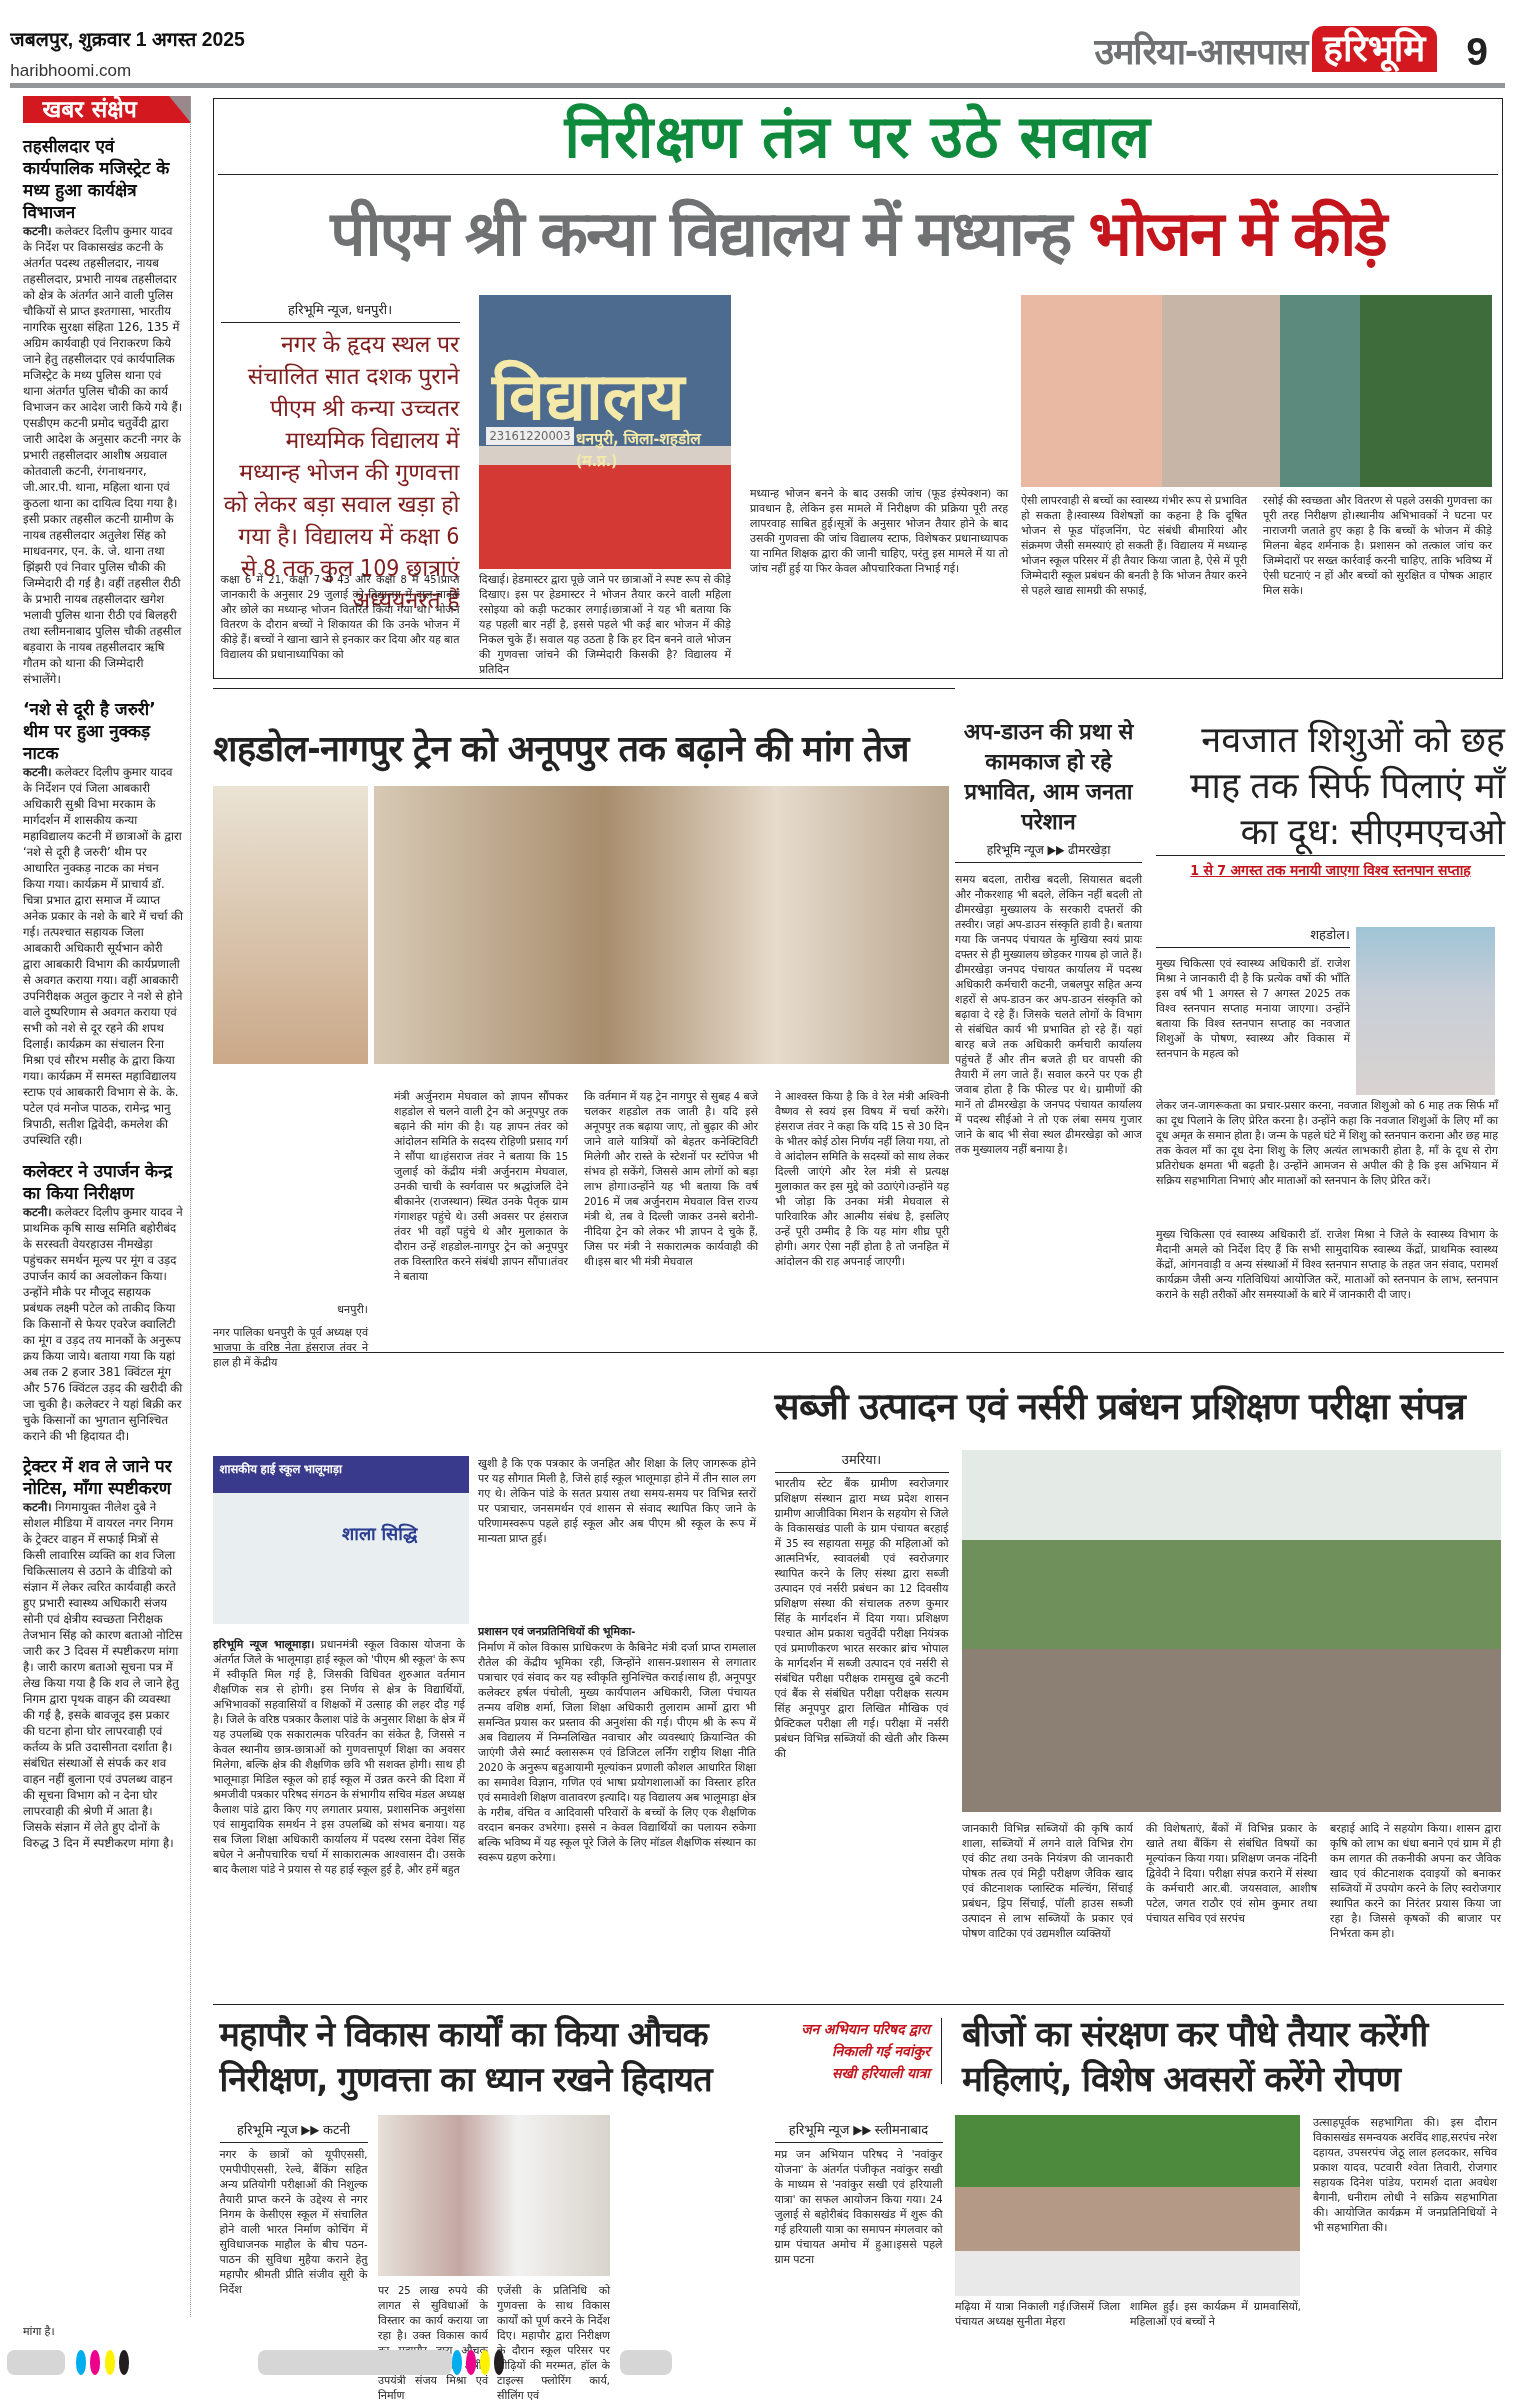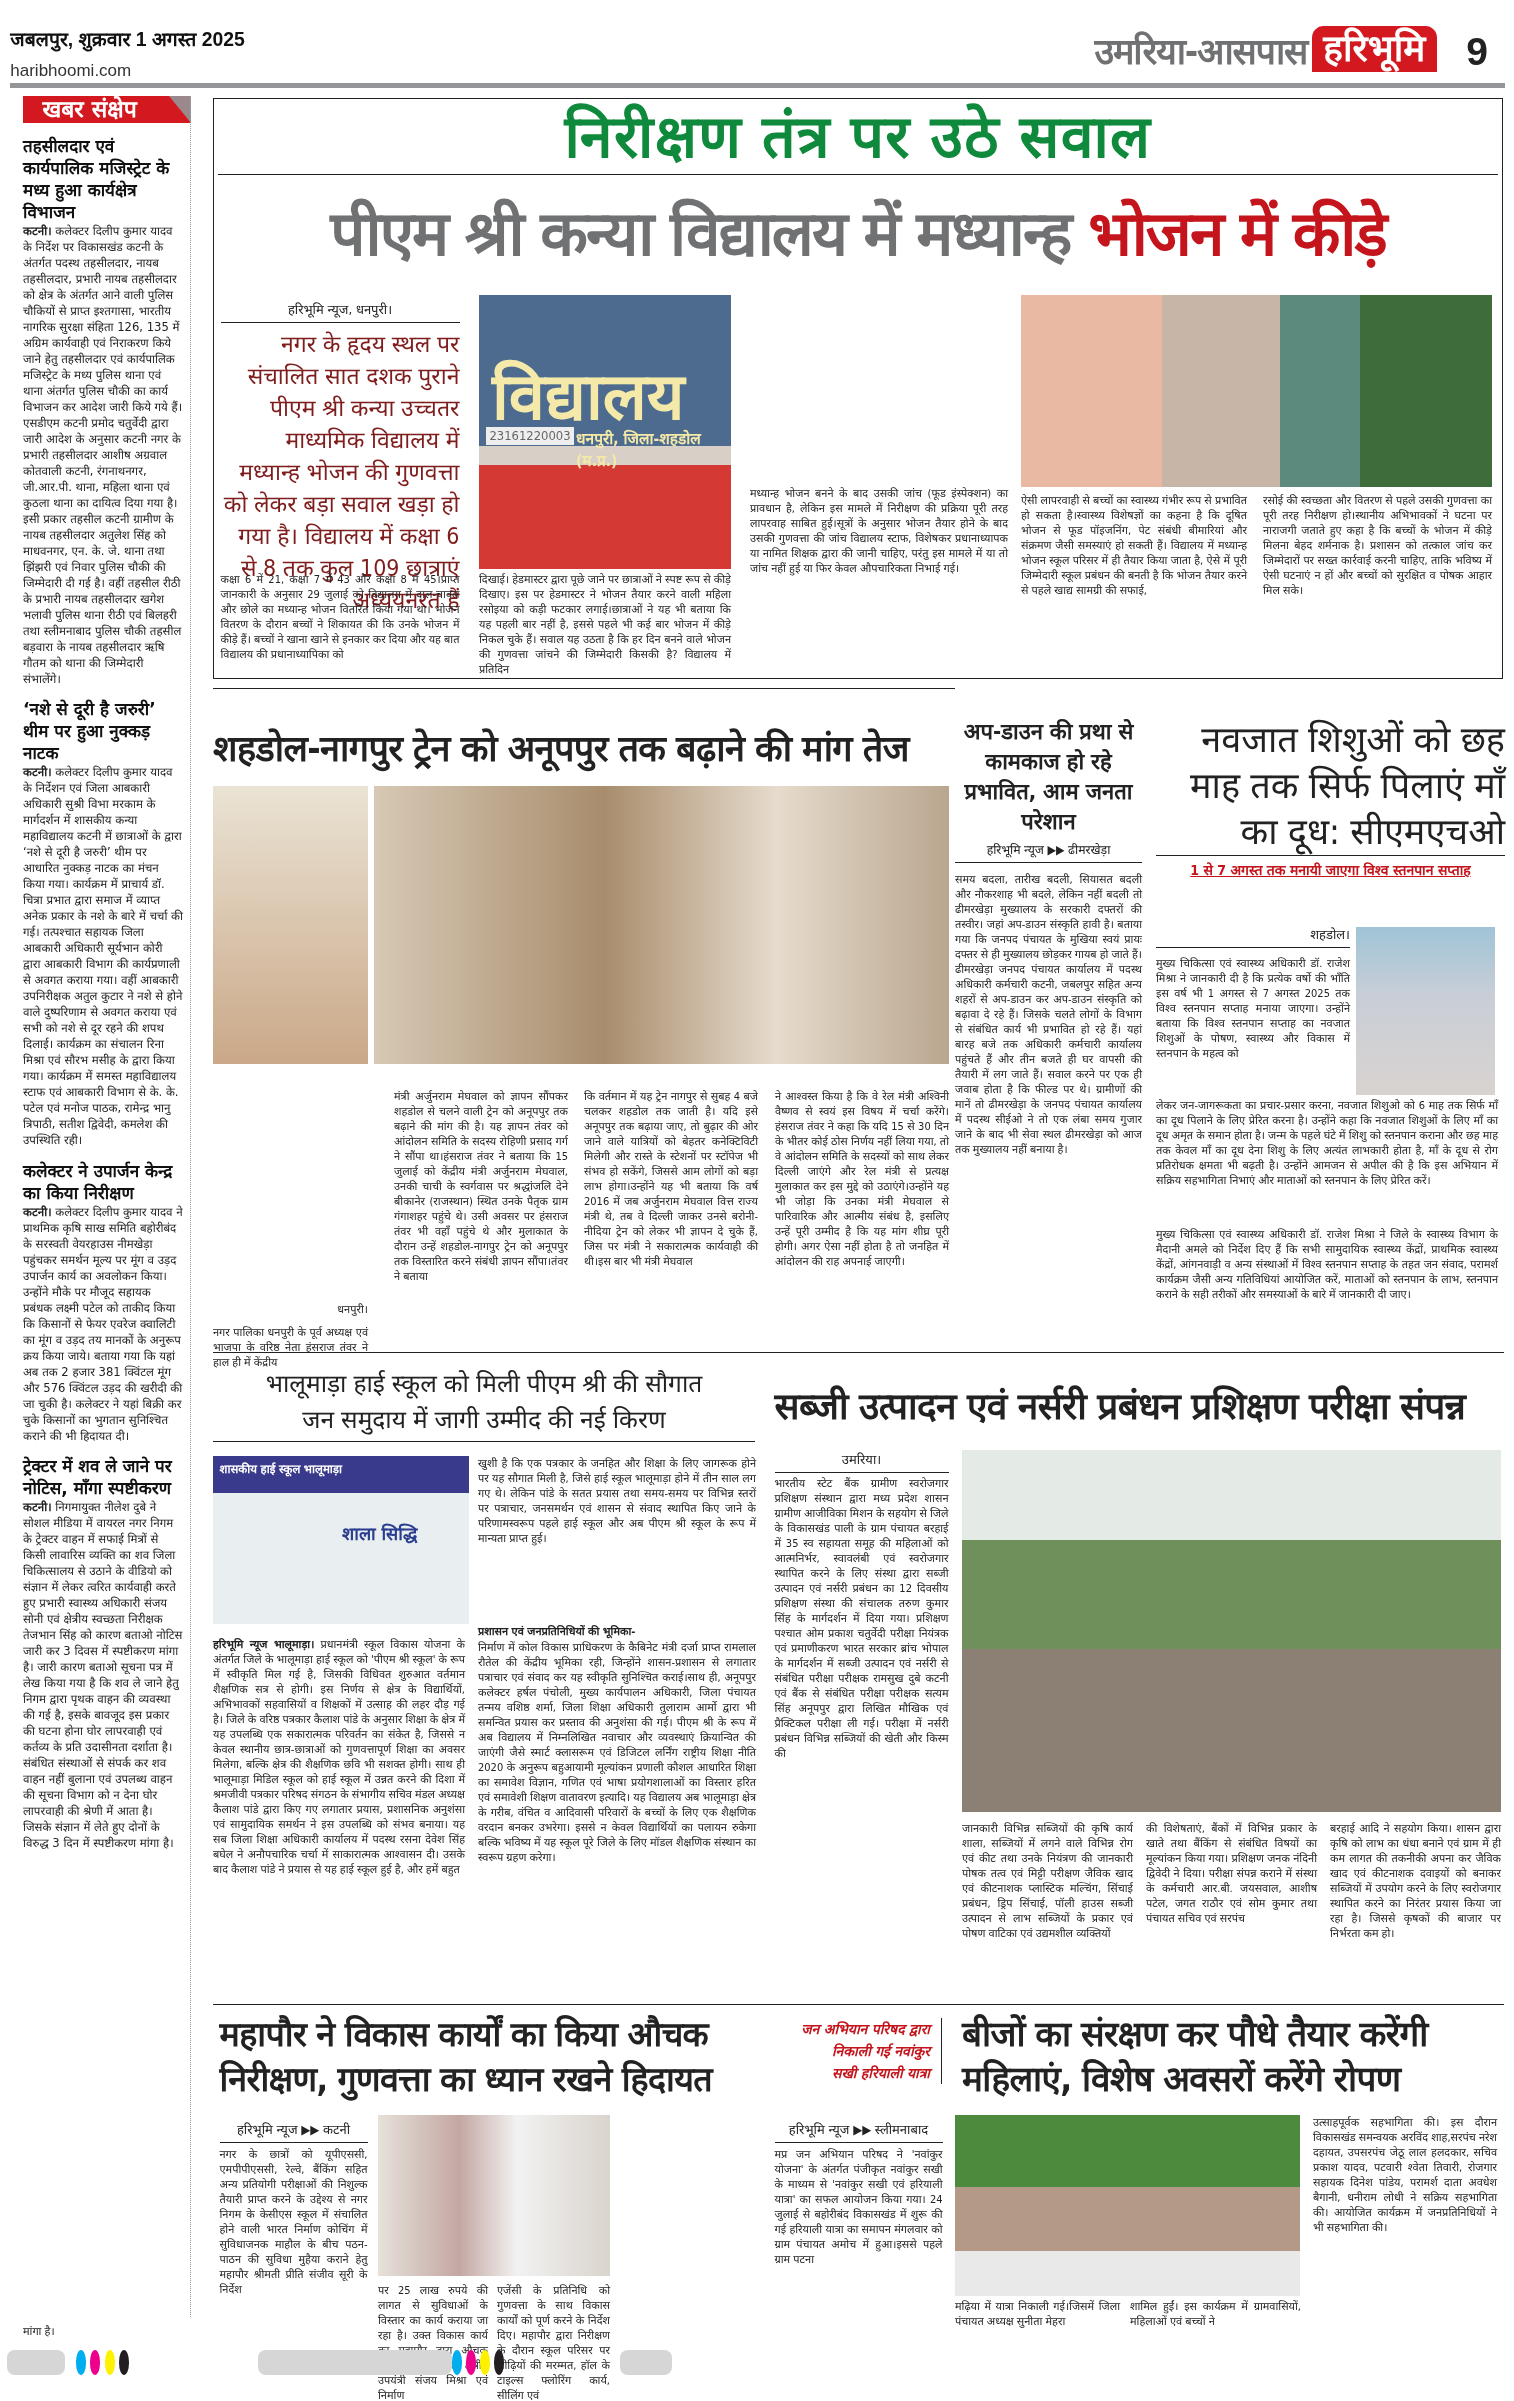--- a/index.html
+++ b/index.html
@@ -111,24 +111,20 @@
   <div class="hl-med" style="border-bottom:1.9px solid #222">नवजात शिशुओं को छह माह तक सिर्फ पिलाएं माँ का दूध: सीएमएचओ</div>
   <div class="subred" style="margin-top:3.9px;text-align:center">1 से 7 अगस्त तक मनायी जाएगा विश्व स्तनपान सप्ताह</div>
   <div class="byline" style="position:absolute;left:0;top:208px;width:194px;text-align:right;border-bottom:1.3px solid #222">शहडोल।</div>
   <div class="photo" style="left:200px;top:210px;width:139px;height:168px;background:linear-gradient(#9fc4d6,#c8ced7 40%,#d9d3d0)"></div>
   <div class="body" style="position:absolute;left:0;top:239px;width:194px;font-size:11px">मुख्य चिकित्सा एवं स्वास्थ्य अधिकारी डॉ. राजेश मिश्रा ने जानकारी दी है कि प्रत्येक वर्षो की भाँति इस वर्ष भी 1 अगस्त से 7 अगस्त 2025 तक विश्व स्तनपान सप्ताह मनाया जाएगा। उन्होंने बताया कि विश्व स्तनपान सप्ताह का नवजात शिशुओं के पोषण, स्वास्थ्य और विकास में स्तनपान के महत्व को</div>
   <div class="body" style="position:absolute;left:0;top:381px;width:342px;font-size:11px">लेकर जन-जागरूकता का प्रचार-प्रसार करना, नवजात शिशुओ को 6 माह तक सिर्फ माँ का दूध पिलाने के लिए प्रेरित करना है। उन्होंने कहा कि नवजात शिशुओं के लिए माँ का दूध अमृत के समान होता है। जन्म के पहले घंटे में शिशु को स्तनपान कराना और छह माह तक केवल माँ का दूध देना शिशु के लिए अत्यंत लाभकारी होता है, माँ के दूध से रोग प्रतिरोधक क्षमता भी बढ़ती है। उन्होंने आमजन से अपील की है कि इस अभियान में सक्रिय सहभागिता निभाएं और माताओं को स्तनपान के लिए प्रेरित करें।</div>
   <div class="body" style="position:absolute;left:0;top:510px;width:342px;font-size:11px">मुख्य चिकित्सा एवं स्वास्थ्य अधिकारी डॉ. राजेश मिश्रा ने जिले के स्वास्थ्य विभाग के मैदानी अमले को निर्देश दिए हैं कि सभी सामुदायिक स्वास्थ्य केंद्रों, प्राथमिक स्वास्थ्य केंद्रों, आंगनवाड़ी व अन्य संस्थाओं में विश्व स्तनपान सप्ताह के तहत जन संवाद, परामर्श कार्यक्रम जैसी अन्य गतिविधियां आयोजित करें, माताओं को स्तनपान के लाभ, स्तनपान कराने के सही तरीकों और समस्याओं के बारे में जानकारी दी जाए।</div>
 </div>
 
 <div class="abs" style="left:213px;top:1352px;width:555px;height:646px;border-top:1.9px solid #222">
-  <div style="position:absolute;left:0;top:13px;width:542px;text-align:center;font:24.5px 'DejaVu Sans Condensed',sans-serif;line-height:36px;border-bottom:1.3px solid #222;padding-bottom:2.6px">
-    <div>भालूमाड़ा हाई स्कूल को मिली पीएम श्री की सौगात</div>
-    <div>जन समुदाय में जागी उम्मीद की नई किरण</div>
-  </div>
   <div class="photo" style="left:0;top:103px;width:256px;height:168px;background:linear-gradient(#3a3a8c 0 22%,#e9eef0 22%)">
     <div style="position:absolute;left:6.5px;top:5.2px;font:bold 11.6px 'DejaVu Sans Condensed',sans-serif;color:#fff">शासकीय हाई स्कूल भालूमाड़ा</div>
     <div style="position:absolute;left:129px;top:65px;font:bold 18px 'DejaVu Sans Condensed',sans-serif;color:#2a3d8f">शाला सिद्धि</div>
   </div>
   <div class="body" style="position:absolute;left:265px;top:103px;width:278px">खुशी है कि एक पत्रकार के जनहित और शिक्षा के लिए जागरूक होने पर यह सौगात मिली है, जिसे हाई स्कूल भालूमाड़ा होने में तीन साल लग गए थे। लेकिन पांडे के सतत प्रयास तथा समय-समय पर विभिन्न स्तरों पर पत्राचार, जनसमर्थन एवं शासन से संवाद स्थापित किए जाने के परिणामस्वरूप पहले हाई स्कूल और अब पीएम श्री स्कूल के रूप में मान्यता प्राप्त हुई।</div>
   <div class="body" style="position:absolute;left:265px;top:271px;width:278px;font-weight:bold">प्रशासन एवं जनप्रतिनिधियों की भूमिका-</div>
   <div class="body" style="position:absolute;left:0;top:284px;width:252px">
     <b>हरिभूमि न्यूज भालूमाड़ा।</b>
     <span>प्रधानमंत्री स्कूल विकास योजना के अंतर्गत जिले के भालूमाड़ा हाई स्कूल को 'पीएम श्री स्कूल' के रूप में स्वीकृति मिल गई है, जिसकी विधिवत शुरुआत वर्तमान शैक्षणिक सत्र से होगी। इस निर्णय से क्षेत्र के विद्यार्थियों, अभिभावकों सहवासियों व शिक्षकों में उत्साह की लहर दौड़ गई है। जिले के वरिष्ठ पत्रकार कैलाश पांडे के अनुसार शिक्षा के क्षेत्र में यह उपलब्धि एक सकारात्मक परिवर्तन का संकेत है, जिससे न केवल स्थानीय छात्र-छात्राओं को गुणवत्तापूर्ण शिक्षा का अवसर मिलेगा, बल्कि क्षेत्र की शैक्षणिक छवि भी सशक्त होगी। साथ ही भालूमाड़ा मिडिल स्कूल को हाई स्कूल में उन्नत करने की दिशा में श्रमजीवी पत्रकार परिषद संगठन के संभागीय सचिव मंडल अध्यक्ष कैलाश पांडे द्वारा किए गए लगातार प्रयास, प्रशासनिक अनुशंसा एवं सामुदायिक समर्थन ने इस उपलब्धि को संभव बनाया। यह सब जिला शिक्षा अधिकारी कार्यालय में पदस्थ रसना देवेश सिंह बघेल ने अनौपचारिक चर्चा में साकारात्मक आश्वासन दी। उसके बाद कैलाश पांडे ने प्रयास से यह हाई स्कूल हुई है, और हमें बहुत</span>
   </div>

